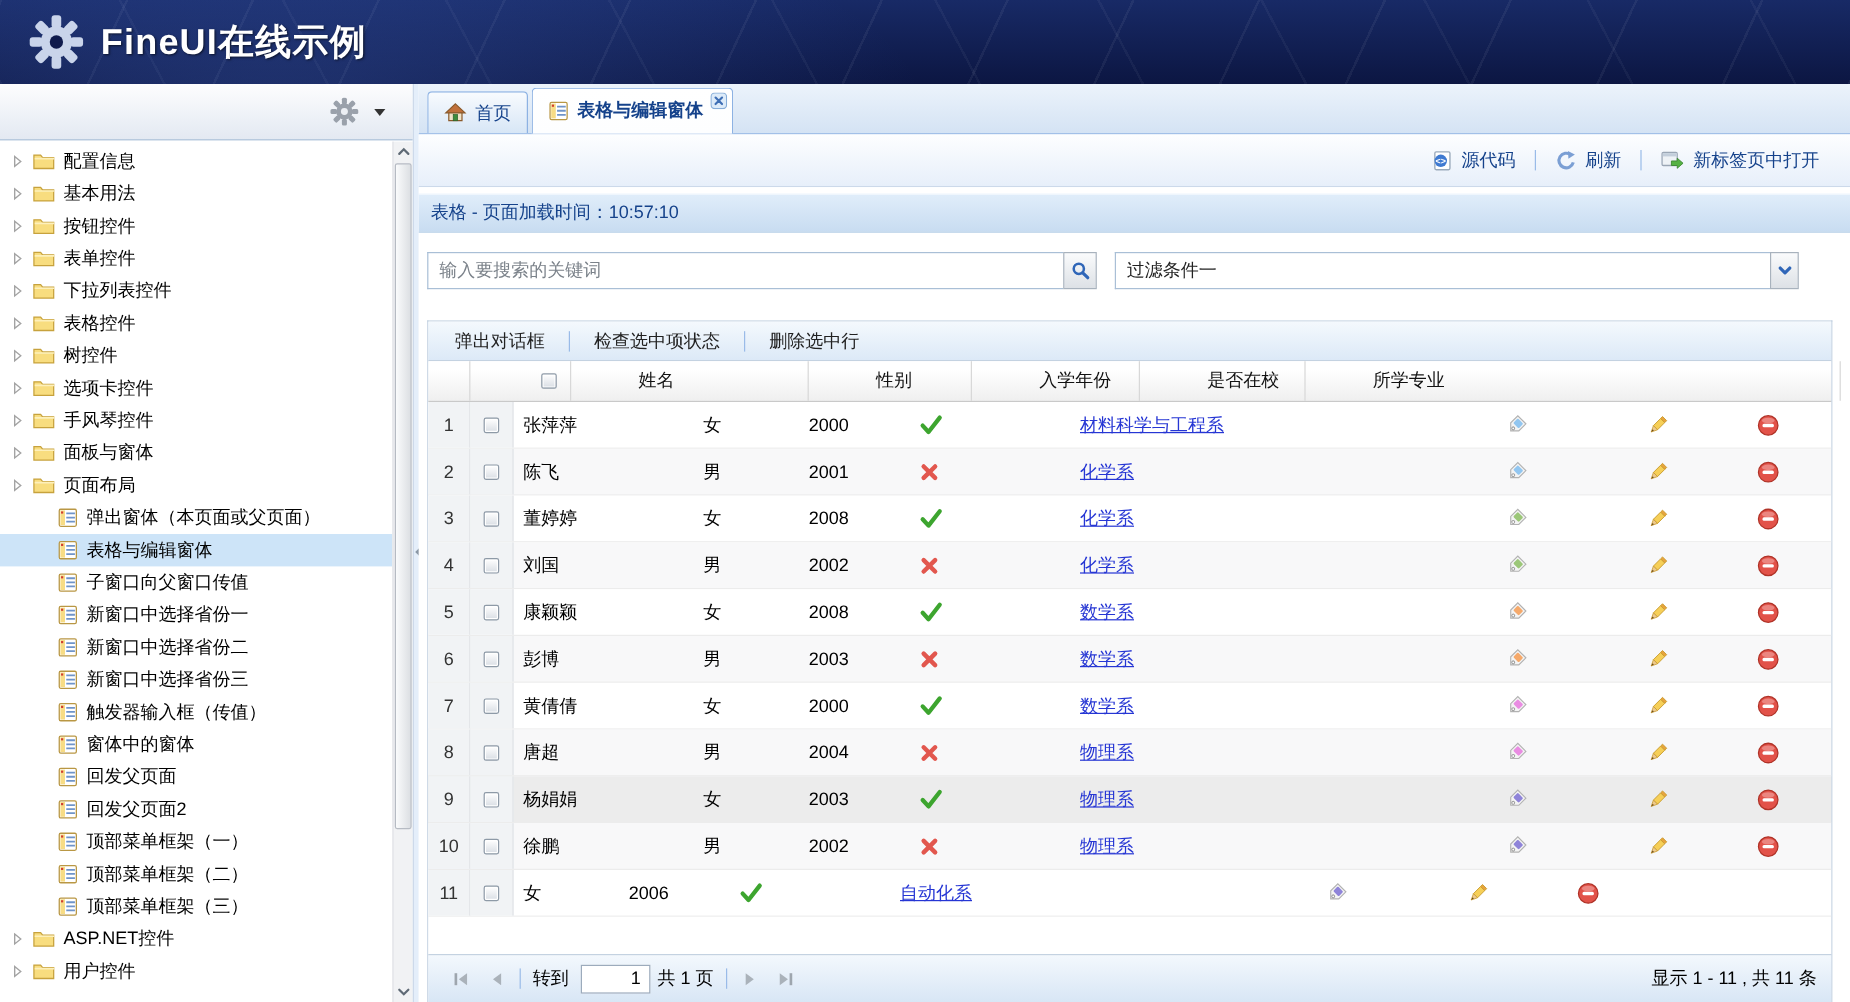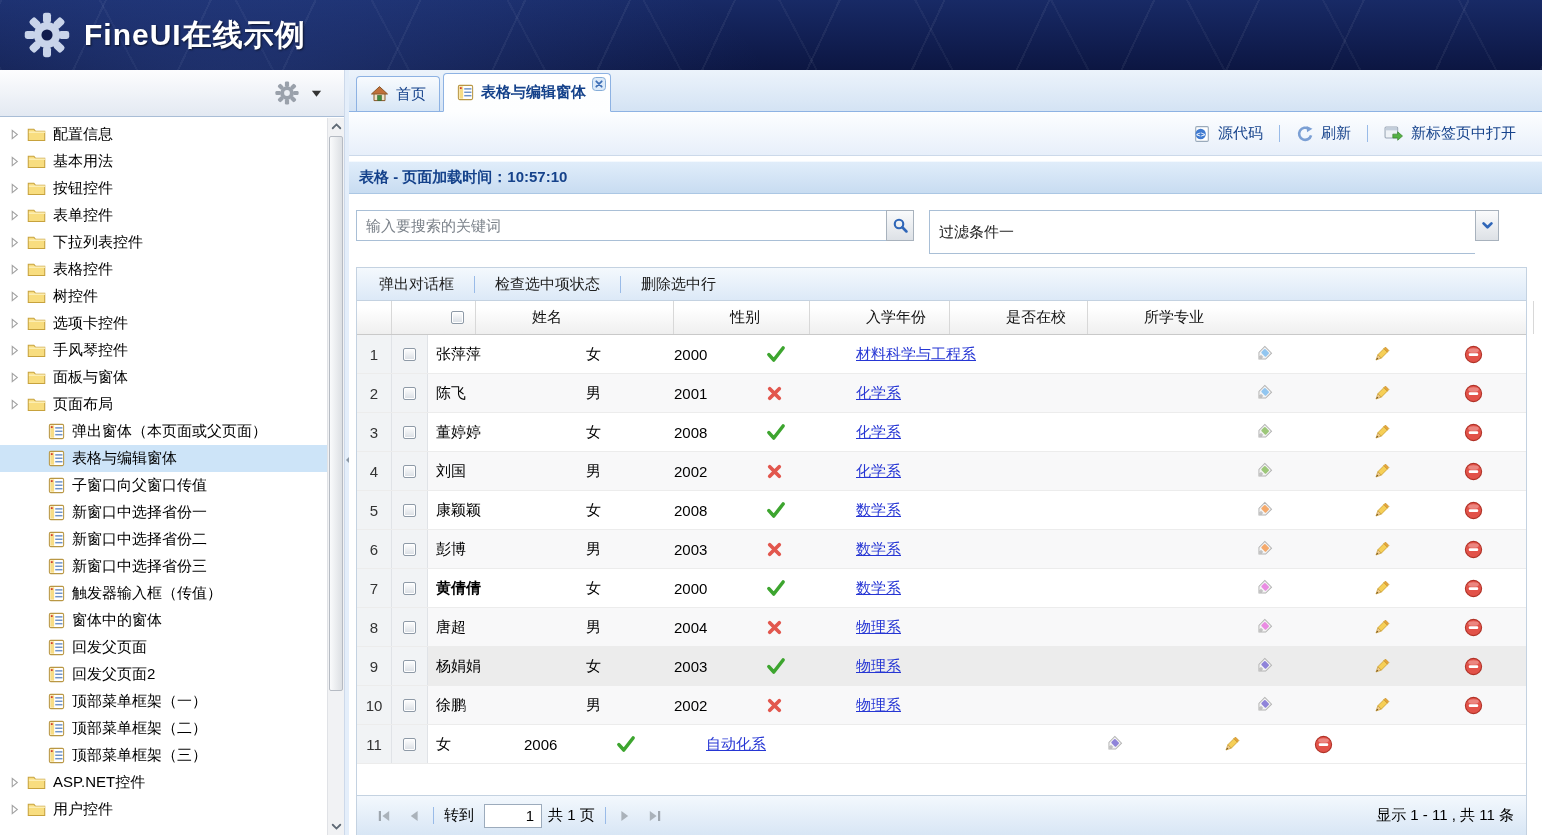--- a/index.html
+++ b/index.html
@@ -47,32 +47,32 @@
   border-bottom:1px solid #fdfeff; position:relative; padding-right:24px; }
 .tab .close { position:absolute; top:3px; right:4px; line-height:0; }
 
 .actionbar { height:44px; flex:none; background:linear-gradient(#fdfeff,#e7effa); border-bottom:1px solid #ccd9ea;
   display:flex; align-items:center; justify-content:flex-end; padding-right:14px; color:#15428b; }
 .action { display:flex; align-items:center; gap:7px; padding:0 12px; cursor:pointer; }
 .vsep { width:1px; height:17px; background:#99bbe8; margin:0 4px; }
 
 .gap5 { height:5px; flex:none; background:#fff; }
 .paneltitle { height:33px; flex:none; background:linear-gradient(#e0edfa,#c8dcf1); border-top:1px solid #f4f9fe;
-  border-bottom:1px solid #abc7e4; display:flex; align-items:center; padding-left:10px; font-weight:bold; color:#15428b; }
+  border-bottom:1px solid #abc7e4; display:flex; align-items:center; padding-left:10px; font-weight:normal; color:#15428b; }
 
 .panelbody { flex:1; position:relative; background:#fff; }
 .searchrow { position:absolute; top:16px; left:7px; right:15px; display:flex; align-items:stretch; }
 .searchbox { width:558px; display:flex; }
 .search-input { flex:1; height:31px; border:1px solid #a9bfd6; border-right:none; padding:0 9px; font-size:15px;
   font-family:inherit; outline:none; color:#000; }
 .search-input::placeholder { color:#7b828a; }
 .sq-btn { width:28px; height:31px; border:1px solid #a8b2bd; background:linear-gradient(#fafbfc,#dde1e6);
   display:flex; align-items:center; justify-content:center; cursor:pointer; }
 .combo { width:570px; display:flex; margin-left:15px; cursor:pointer; }
-.combo-text { flex:1; height:44px; border:1px solid #a9bfd6; border-right:none; background:#fff; display:flex;
+.combo-text { flex:1; height:31px; border:1px solid #a9bfd6; border-right:none; background:#fff; display:flex;
   align-items:center; padding:0 9px; color:#222; }
 .combo .sq-btn { width:24px; }
 
 .gridblock { position:absolute; left:7px; right:15px; top:73px; bottom:0; border:1px solid #c4d2e1; border-bottom:none;
   display:flex; flex-direction:column; background:#fff; }
 .gridtoolbar { height:33px; flex:none; background:linear-gradient(#f4f9fd,#dce9f7); border-bottom:1px solid #c4d2e1;
   display:flex; align-items:center; padding-left:6px; color:#222; }
 .gbtn { padding:0 16px; cursor:pointer; }
 .gridhead { height:34px; flex:none; display:flex; background:linear-gradient(#ffffff 20%,#efefef); border-bottom:1px solid #c9c9c9;gap:48px; }
 .hcell { display:flex; align-items:center; padding-left:8px; border-right:1px solid #d8d8d8; color:#111; overflow:hidden; white-space:nowrap; }
@@ -80,21 +80,21 @@
 .hcell.spacer { border-right:none; flex:1; }
 .gridrows { flex:none; }
 .grow { height:39px; display:flex; border-bottom:1px solid #ececec; background:#fff; }
 .grow.alt { background:#f8f8f9; }
 .grow.hl { background:#ececec; }
 .cell { display:flex; align-items:center; padding-left:8px; overflow:hidden; white-space:nowrap; }
 .cell.num { justify-content:center; padding-left:0; background:#f1f3f5; border-right:1px solid #e0e3e7; color:#333; }
 .cell.chk { justify-content:center; padding-left:0; background:#f1f3f5; border-right:1px solid #e0e3e7; }
 .cell.center { justify-content:center; padding-left:0; }
 .cell.spacer { flex:1; }
-.majorlink { cursor:pointer; }
+.majorlink { cursor:pointer;margin-left:44px; }
 .filler { flex:1; background:#fff; }
 
 .checkbox { width:13px; height:13px; border:1px solid #8e9aa7; border-radius:2px;
   background:linear-gradient(#ffffff,#d9dee4); box-shadow:inset 0 0 0 1px #fff; cursor:pointer; }
 
 .pager { height:40px; flex:none; border-top:1px solid #c4d2e1; background:linear-gradient(#f3f8fd,#d8e6f5);
   display:flex; align-items:center; padding:0 12px; color:#000; }
 .pgbtn { padding:0 7px; display:flex; align-items:center; cursor:default; }
 .goto-label { margin:0 4px 0 6px; }
 .page-input { width:58px; height:24px; border:1px solid #9cabbc; text-align:right; padding-right:7px; font-size:15px;
@@ -982,21 +982,21 @@
                   </svg>
                 </span>
               </div>
               <div class="cell spacer"></div>
             </div>
             <div class="grow">
               <div class="cell num" style="width: 35px; flex: 0 0 auto;">7</div>
               <div class="cell chk" style="width: 36px; flex: 0 0 auto;">
                 <span class="checkbox"></span>
               </div>
-              <div class="cell" style="width: 150px; flex: 0 0 auto; font-weight: bold;">黄倩倩</div>
+              <div class="cell" style="width: 150px; flex: 0 0 auto;">黄倩倩</div>
               <div class="cell" style="width: 88px; flex: 0 0 auto;">女</div>
               <div class="cell" style="width: 92px; flex: 0 0 auto;">2000</div>
               <div class="cell" style="width: 90px; flex: 0 0 auto;">
                 <span class="icon">
                   <svg width="20" height="18" viewBox="0 0 18 16">
                     <path d="M2.6 8.6 L7 13.4 L15.4 2.6" fill="none" stroke="#3da52f" stroke-width="3.2" stroke-linecap="round" stroke-linejoin="round"></path>
                   </svg>
                 </span>
               </div>
               <div class="cell" style="width: 398px; flex: 0 0 auto;">

